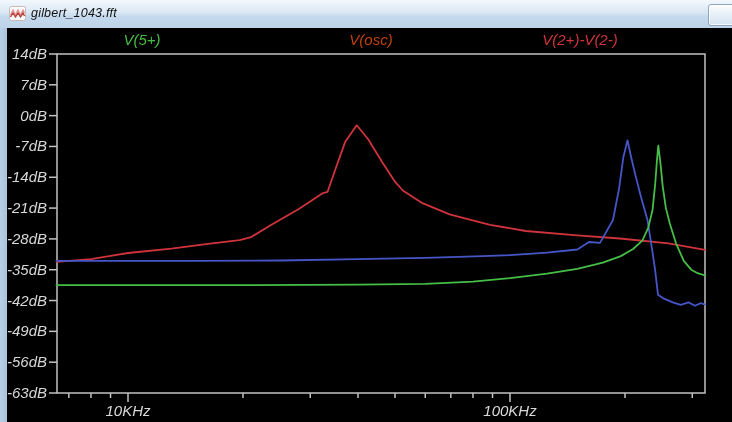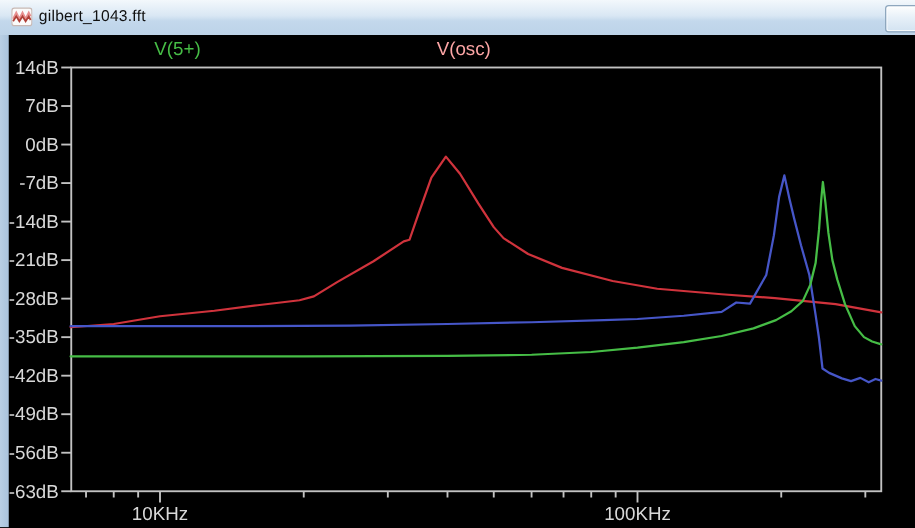--- a/index.html
+++ b/index.html
@@ -1,19 +1,20 @@
 <!DOCTYPE html>
 <html><head>
 <meta charset="utf-8">
 <style>
   html,body{margin:0;padding:0;background:#000;}
   .window{
     position:relative;width:732px;height:422px;overflow:hidden;
     font-family:"Liberation Sans",sans-serif;
     background:#000;
+    font-style:italic;
   }
   .titlebar{
     position:absolute;left:0;top:0;width:732px;height:28px;
     background:linear-gradient(to bottom,#f3f8fc 0%,#dcea f5 40%,#c6daed 60%,#bfd4e9 100%);
     background:linear-gradient(to bottom,#f3f8fc 0%,#d9e7f4 45%,#c3d8ec 60%,#bdd3e8 100%);
     overflow:hidden;
   }
   .app-icon{position:absolute;left:9px;top:5px;width:17px;height:17px;}
   .title-text{
     position:absolute;left:31px;top:6px;font-size:12.5px;color:#111;
@@ -51,21 +52,22 @@
       <polyline points="1.5,10 4,5 6.5,10 9,5 11.5,10 14,5 15.5,8" fill="none" stroke="#e89090" stroke-width="1.4"></polyline>
       <polyline points="1.5,12 4,8 6.5,12 9,8 11.5,12 14,8 15.5,11" fill="none" stroke="#b04038" stroke-width="1.4"></polyline>
     </svg>
     <span class="title-text">gilbert_1043.fft</span>
     <div class="win-btn"></div>
   </div>
 
   <div class="left-strip"></div>
 
   <span class="legend-item" style="color: rgb(70, 189, 70); left: 142px;">V(5+)</span>
-  <span class="legend-item" style="color: #fca5a5; left: 371px;">V(osc)</span>
+  <span class="legend-item" style="color: #c2410c; left: 371px;">V(osc)</span>
+  <span class="legend-item" style="color: rgb(208, 51, 60); left: 580px;">V(2+)-V(2-)</span>
 
   <svg class="plot" id="plot-svg" viewBox="0 0 732 422">
       <rect x="57" y="54" width="648" height="339" fill="none" stroke="#c2c2c2" stroke-width="1.5"></rect>
       <line x1="49" y1="54" x2="57" y2="54" stroke="#c2c2c2" stroke-width="1.5"></line>
       <text x="47" y="59" text-anchor="end" fill="#d8d8d8" font-size="15px" font-family="&quot;Liberation Sans&quot;,sans-serif">14dB</text>
       <line x1="49" y1="84.81818181818181" x2="57" y2="84.81818181818181" stroke="#c2c2c2" stroke-width="1.5"></line>
       <text x="47" y="89.81818181818181" text-anchor="end" fill="#d8d8d8" font-size="15px" font-family="&quot;Liberation Sans&quot;,sans-serif">7dB</text>
       <line x1="49" y1="115.63636363636364" x2="57" y2="115.63636363636364" stroke="#c2c2c2" stroke-width="1.5"></line>
       <text x="47" y="120.63636363636364" text-anchor="end" fill="#d8d8d8" font-size="15px" font-family="&quot;Liberation Sans&quot;,sans-serif">0dB</text>
       <line x1="49" y1="146.45454545454544" x2="57" y2="146.45454545454544" stroke="#c2c2c2" stroke-width="1.5"></line>

